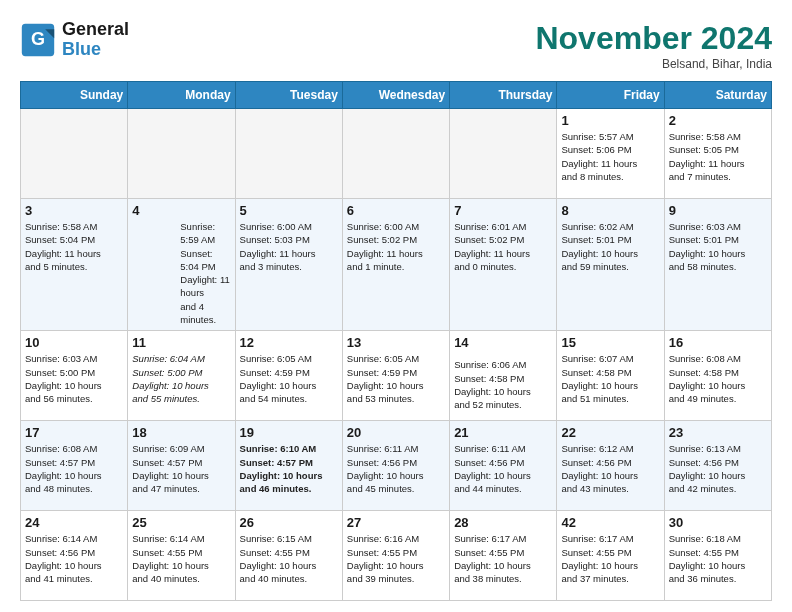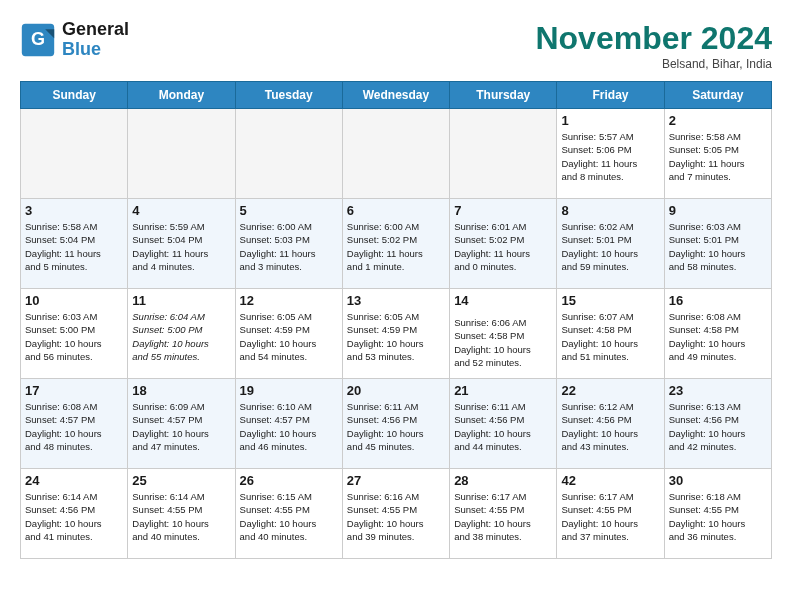--- a/index.html
+++ b/index.html
@@ -47,21 +47,21 @@
       width: 100%;
       border-collapse: collapse;
       table-layout: fixed;
     }
     th {
       background-color: #2e86c1;
       color: #fff;
       font-size: 12px;
       font-weight: bold;
       padding: 6px 4px;
-      text-align: center;
+      text-align: right;
       border: 1px solid #1a6a9a;
     }
     td {
       vertical-align: top;
       border: 1px solid #ccc;
       padding: 4px;
       font-size: 10px;
       height: 90px;
       background: #fff;
     }
@@ -142,21 +142,21 @@
       <tr>
         <td class="alt-row">
           <span class="day-num">3</span>
           <div class="day-info" style="white-space: pre-line;">Sunrise: 5:58 AM
 Sunset: 5:04 PM
 Daylight: 11 hours
 and 5 minutes.</div>
         </td>
         <td class="alt-row">
           <span class="day-num">4</span>
-          <div class="day-info" style="white-space: pre-line;">Sunrise: 5:59 AM
+          <div class="day-info" style="white-space: pre-line; margin-left: 48px;">Sunrise: 5:59 AM
 Sunset: 5:04 PM
 Daylight: 11 hours
 and 4 minutes.</div>
         </td>
         <td class="alt-row">
           <span class="day-num">5</span>
           <div class="day-info" style="white-space: pre-line;">Sunrise: 6:00 AM
 Sunset: 5:03 PM
 Daylight: 11 hours
 and 3 minutes.</div>
@@ -251,21 +251,21 @@
         </td>
         <td class="alt-row">
           <span class="day-num">18</span>
           <div class="day-info" style="white-space: pre-line;">Sunrise: 6:09 AM
 Sunset: 4:57 PM
 Daylight: 10 hours
 and 47 minutes.</div>
         </td>
         <td class="alt-row">
           <span class="day-num">19</span>
-          <div class="day-info" style="white-space: pre-line;">Sunrise: 6:10 AM
+          <div class="day-info" style="white-space: pre-line; font-weight: bold;">Sunrise: 6:10 AM
 Sunset: 4:57 PM
 Daylight: 10 hours
 and 46 minutes.</div>
         </td>
         <td class="alt-row">
           <span class="day-num">20</span>
           <div class="day-info" style="white-space: pre-line;">Sunrise: 6:11 AM
 Sunset: 4:56 PM
 Daylight: 10 hours
 and 45 minutes.</div>

